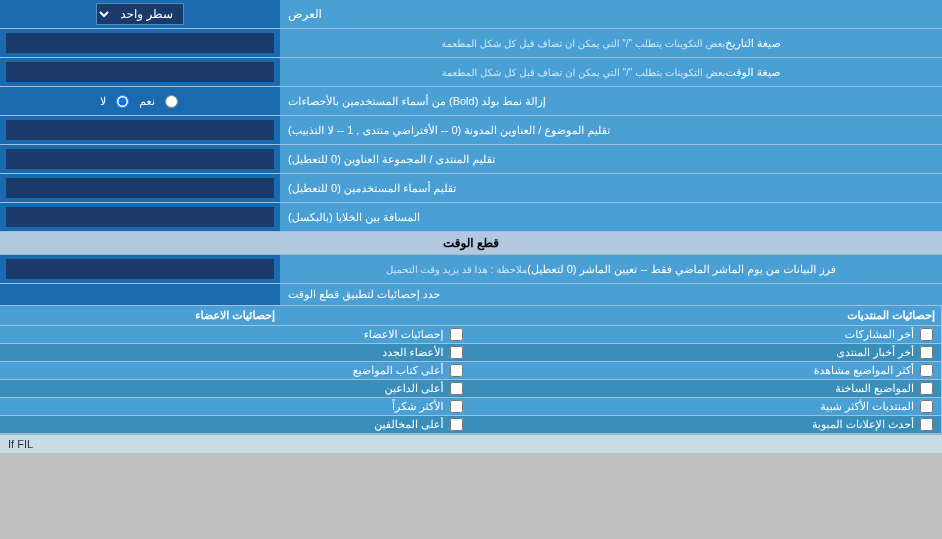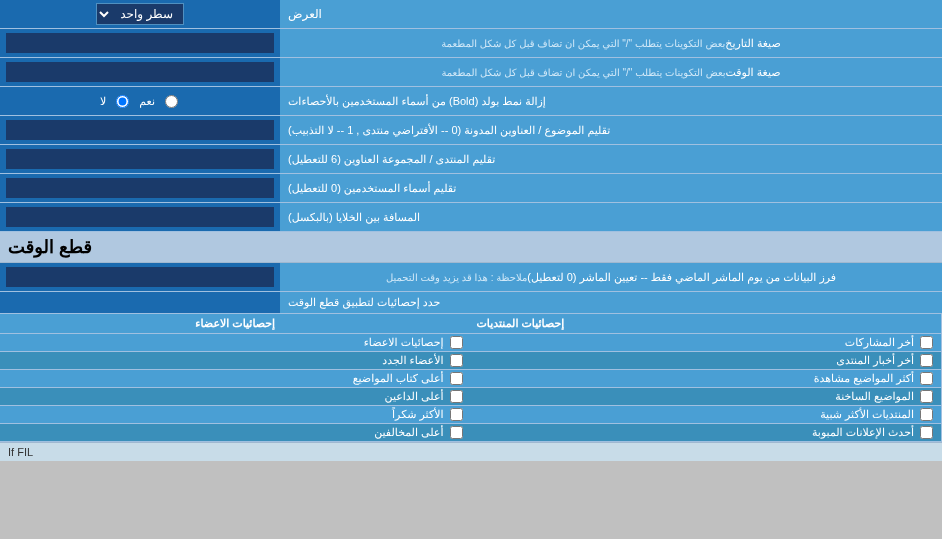--- a/index.html
+++ b/index.html
@@ -52,23 +52,23 @@
       color: #fff;
       border: none;
       padding: 3px 6px;
       text-align: center;
       font-size: 12px;
       direction: ltr;
     }
     .section-header {
       background: #b0c8e0;
       padding: 4px 8px;
-      text-align: left;
+      text-align: center;
       font-weight: bold;
-      font-size: 18px;
+      font-size: 12px;
       color: #000;
       border-bottom: 1px solid #a0b8d0;
     }
     .radio-row {
       display: flex;
       align-items: center;
       justify-content: flex-end;
       gap: 8px;
       padding: 2px 8px;
     }
@@ -179,21 +179,21 @@
     <div class="row-label">
       <span>تقليم الموضوع / العناوين المدونة (0 -- الأفتراضي منتدى , 1 -- لا التذبيب)</span>
     </div>
     <div class="row-input">
       <input type="text" style="">
     </div>
   </div>
 
   <div class="row">
     <div class="row-label">
-      <span>تقليم المنتدى / المجموعة العناوين (6 للتعطيل)</span>
+      <span>تقليم المنتدى / المجموعة العناوين (0 للتعطيل)</span>
     </div>
     <div class="row-input">
       <input type="text" style="">
     </div>
   </div>
 
   <div class="row">
     <div class="row-label">
       <span>تقليم أسماء المستخدمين (0 للتعطيل)</span>
     </div>
@@ -226,21 +226,21 @@
   </div>
 
   <div style="display:flex; background:#4a9fd4; border-bottom:1px solid #a0c0e0;">
     <div style="flex:1; background:#4a9fd4; color:#fff; padding:4px 8px; text-align:left; font-size:11px; display:flex; align-items:center; justify-content:flex-end;">
       <span>حدد إحصائيات لتطبيق قطع الوقت</span>
     </div>
     <div style="width:280px; background:#1a6aaf;"></div>
   </div>
 
   <div style="display:flex; background:#3a8ac8; border-bottom:1px solid #a0c0e0;">
-    <div style="flex:1; background:#4a9fd4; color:#fff; text-align:left; padding:3px 6px; font-size:11px; font-weight:bold; border-right:1px solid #a0c0e0;">
+    <div style="flex:1; background:#4a9fd4; color:#fff; text-align:right; padding:3px 6px; font-size:11px; font-weight:bold; border-right:1px solid #a0c0e0;">
       <span>إحصائيات المنتديات</span>
     </div>
     <div style="flex:1; background:#4a9fd4; color:#fff; text-align:center; padding:3px 6px; font-size:11px; font-weight:bold;">
       <span>إحصائيات الاعضاء</span>
     </div>
   </div>
 
   <div style="display:flex; background:#4a9fd4;">
 
     <div style="flex:1; border-right:1px solid #a0c0e0;">

